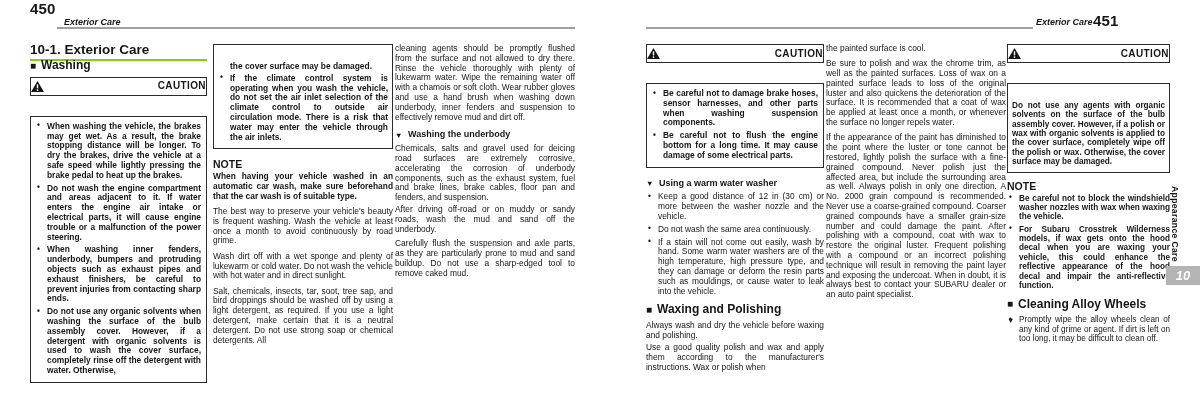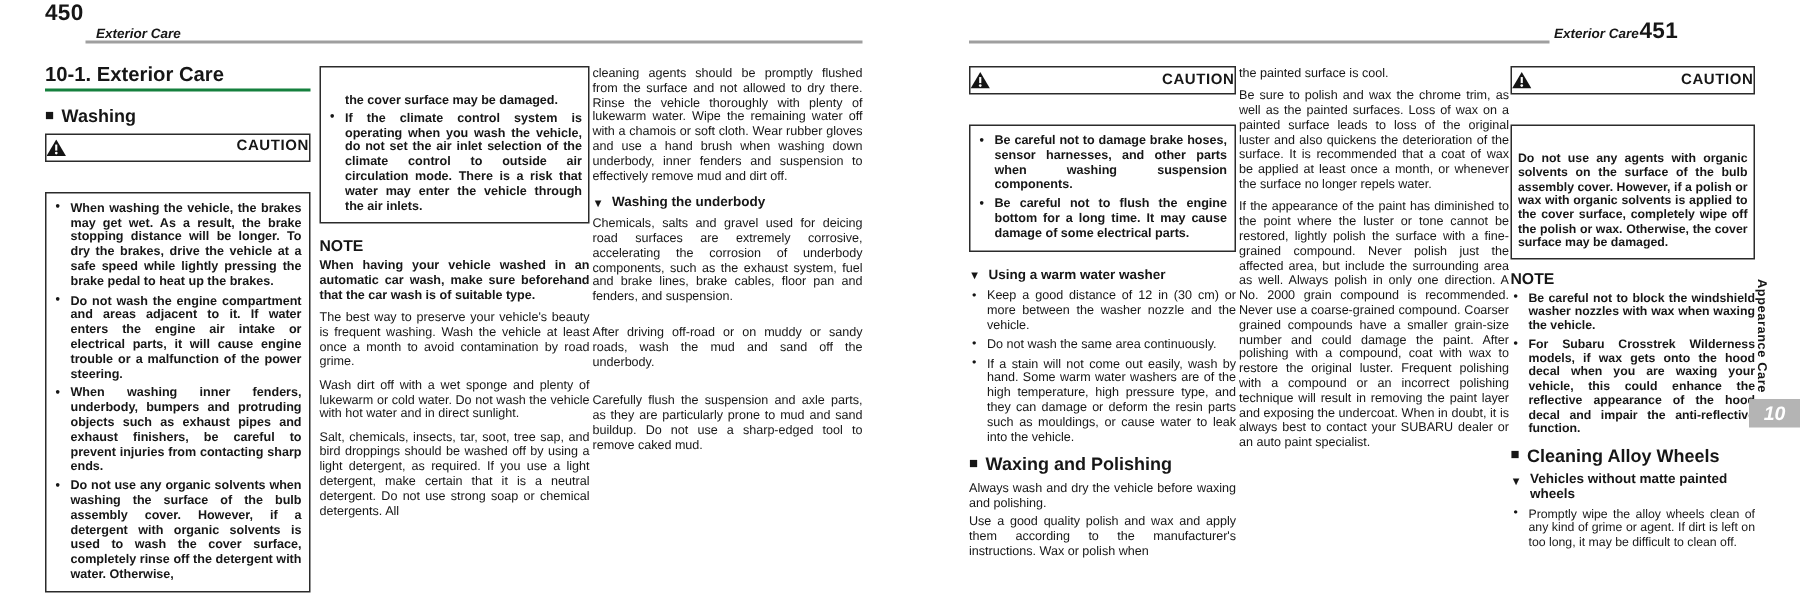--- a/index.html
+++ b/index.html
@@ -9,21 +9,21 @@
     text-align:justify;
   }
   
   .hdr-num{position:absolute;font-size:15px;font-weight:bold;letter-spacing:0.2px;}
   .hdr-title{position:absolute;font-size:9px;font-weight:bold;font-style:italic;}
   .hdr-rule{position:absolute;height:2px;background:#9f9f9f;}
   
   .col{position:absolute;top:44px;font-size:8.4px;line-height:9.8px;}
   .col-tight{font-size:8.2px;line-height:9.35px;}
   
-  .section-title{font-size:13.5px;font-weight:bold;text-align:left;border-bottom:2px solid #15803d;padding-bottom:4px;margin:1px 0 12px;}
+  .section-title{font-size:13.5px;font-weight:bold;text-align:left;border-bottom:2px solid #84cc16;padding-bottom:4px;margin:1px 0 0;}
   .sec-head{font-size:12px;font-weight:bold;text-align:left;margin:9px 0 6px;display:flex;align-items:center;gap:5px;}
   .sec-head .sq{font-size:10px;line-height:10px;}
   .head-first{margin-top:0;}
   .sub-head{font-size:9px;font-weight:bold;text-align:left;margin:8px 0 4px;position:relative;padding-left:13px;}
   .sub-head .tri{position:absolute;left:0;top:0.5px;font-size:7.5px;}
   .note-label{font-size:10.5px;font-weight:bold;text-align:left;margin:11px 0 2px;}
   
   .caution-title{border:1.2px solid #2b2b2b;height:17px;display:flex;align-items:center;justify-content:space-between;gap:5px;font-weight:bold;font-size:10px;letter-spacing:0.4px;margin-bottom:20px;text-align:center;}
   .caution-body{border:1.2px solid #2b2b2b;padding:5px 5px 6px 4px;font-weight:bold;}
   .caution-plain{border:1.2px solid #2b2b2b;padding:17px 4px 6px 4px;font-weight:bold;}
@@ -76,33 +76,33 @@
     </div>
   </div>
 
   <div class="col" style="left:213px;width:180px;">
     <div class="caution-plain">
       <div class="cont-line">the cover surface may be damaged.</div>
       <div class="bullet-item" style="margin-bottom:0;"><span class="bm">•</span><span>If the climate control system is operating when you wash the vehicle, do not set the air inlet selection of the climate control to outside air circulation mode. There is a risk that water may enter the vehicle through the air inlets.</span></div>
     </div>
     <div class="note-label">NOTE</div>
     <div class="para bold">When having your vehicle washed in an automatic car wash, make sure beforehand that the car wash is of suitable type.</div>
-    <div class="para">The best way to preserve your vehicle's beauty is frequent washing. Wash the vehicle at least once a month to avoid contamination by road grime.</div>
+    <div class="para">The best way to preserve your vehicle's beauty is frequent washing. Wash the vehicle at least once a month to avoid continuously by road grime.</div>
     <div class="para">Wash dirt off with a wet sponge and plenty of lukewarm or cold water. Do not wash the vehicle with hot water and in direct sunlight.</div>
     <div class="para">Salt, chemicals, insects, tar, soot, tree sap, and bird droppings should be washed off by using a light detergent, as required. If you use a light detergent, make certain that it is a neutral detergent. Do not use strong soap or chemical detergents. All</div>
   </div>
 
   <div class="col" style="left:395px;width:180px;">
     <div class="para">cleaning agents should be promptly flushed from the surface and not allowed to dry there. Rinse the vehicle thoroughly with plenty of lukewarm water. Wipe the remaining water off with a chamois or soft cloth. Wear rubber gloves and use a hand brush when washing down underbody, inner fenders and suspension to effectively remove mud and dirt off.</div>
     <div class="sub-head">
       <span class="tri">▼</span>
       <span>Washing the underbody</span>
     </div>
-    <div class="para" style="margin-bottom:14px;">Chemicals, salts and gravel used for deicing road surfaces are extremely corrosive, accelerating the corrosion of underbody components, such as the exhaust system, fuel and brake lines, brake cables, floor pan and fenders, and suspension.</div>
-    <div class="para" style="margin-bottom:16px;">After driving off-road or on muddy or sandy roads, wash the mud and sand off the underbody.</div>
+    <div class="para" style="margin-bottom:2px;">Chemicals, salts and gravel used for deicing road surfaces are extremely corrosive, accelerating the corrosion of underbody components, such as the exhaust system, fuel and brake lines, brake cables, floor pan and fenders, and suspension.</div>
+    <div class="para" style="margin-bottom:5px;">After driving off-road or on muddy or sandy roads, wash the mud and sand off the underbody.</div>
     <div class="para">Carefully flush the suspension and axle parts, as they are particularly prone to mud and sand buildup. Do not use a sharp-edged tool to remove caked mud.</div>
   </div>
 
   <div class="col" style="left:646px;width:178px;">
     <div>
       <div class="caution-title">
         <svg class="warn" viewBox="0 0 20 17">
             <path d="M10 0L20 17H0Z" fill="#141414"></path>
             <rect x="8.9" y="5.2" width="2.2" height="6.2" fill="#fff"></rect>
             <circle cx="10" cy="14" r="1.4" fill="#fff"></circle>
@@ -151,21 +151,20 @@
     </div>
     <div class="note-label" style="margin-top:9px;">NOTE</div>
     <div class="bullet-item bold"><span class="bm">•</span><span>Be careful not to block the windshield washer nozzles with wax when waxing the vehicle.</span></div>
     <div class="bullet-item bold"><span class="bm">•</span><span>For Subaru Crosstrek Wilderness models, if wax gets onto the hood decal when you are waxing your vehicle, this could enhance the reflective appearance of the hood decal and impair the anti-reflective function.</span></div>
     <div class="sec-head">
       <span class="sq">■</span>
       <span>Cleaning Alloy Wheels</span>
     </div>
     <div class="sub-head" style="margin-top:4px;">
       <span class="tri">▼</span>
-      <span>Vehicles without matte painted wheels</span>
     </div>
     <div class="bullet-item"><span class="bm">•</span><span>Promptly wipe the alloy wheels clean of any kind of grime or agent. If dirt is left on too long, it may be difficult to clean off.</span></div>
   </div>
 
   <div class="side-tab-label">Appearance Care</div>
   <div class="chapter-box">
     <span>10</span>
   </div>
   <div class="continued">– CONTINUED –</div>
 

